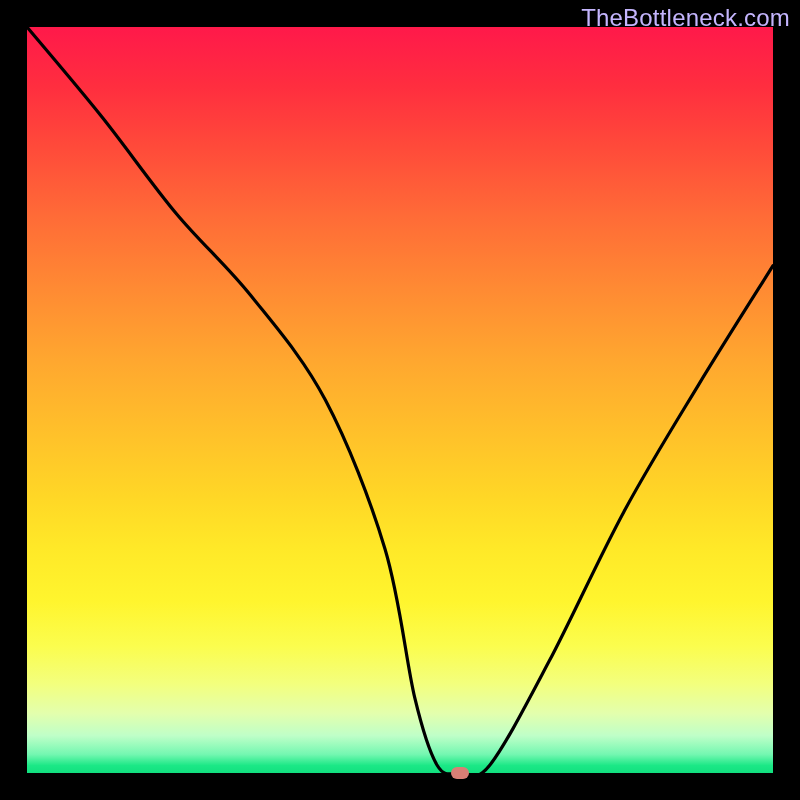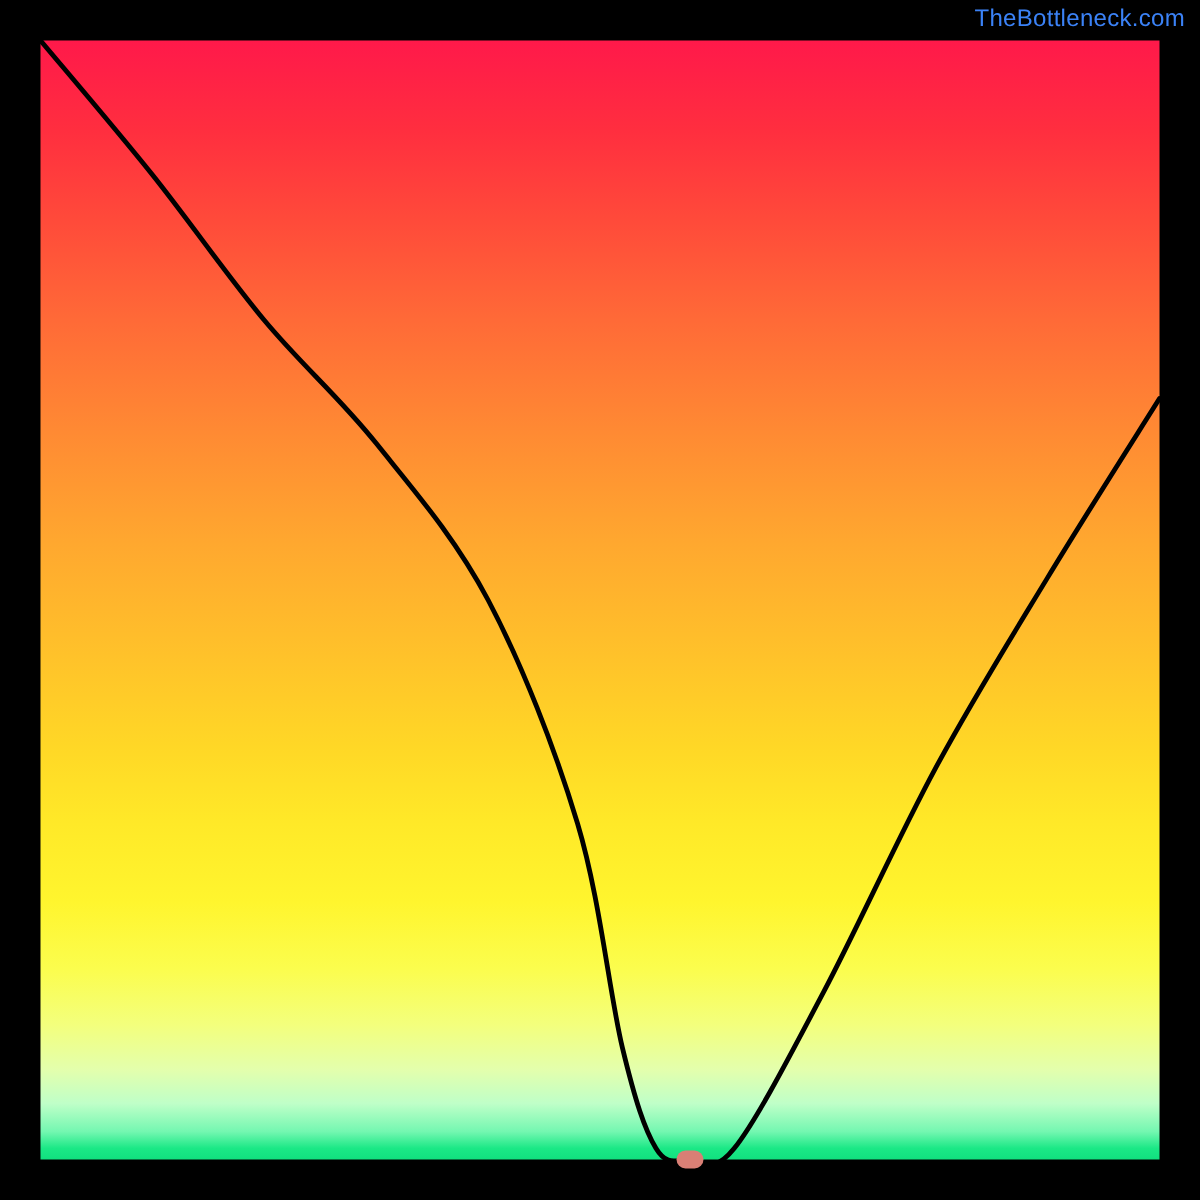--- a/index.html
+++ b/index.html
@@ -16,22 +16,22 @@
     left: 0;
     top: 0;
     width: 800px;
     height: 800px;
     background: #000;
   }
   .watermark {
     position: absolute;
     top: 4px;
     right: 10px;
-    color: #3b82f6;
-    font-size: 16px;
+    color: #c4b5fd;
+    font-size: 24px;
     font-weight: 500;
     letter-spacing: 0.2px;
     user-select: none;
   }
   .plot {
     position: absolute;
     left: 27px;
     top: 27px;
     width: 746px;
     height: 746px;

